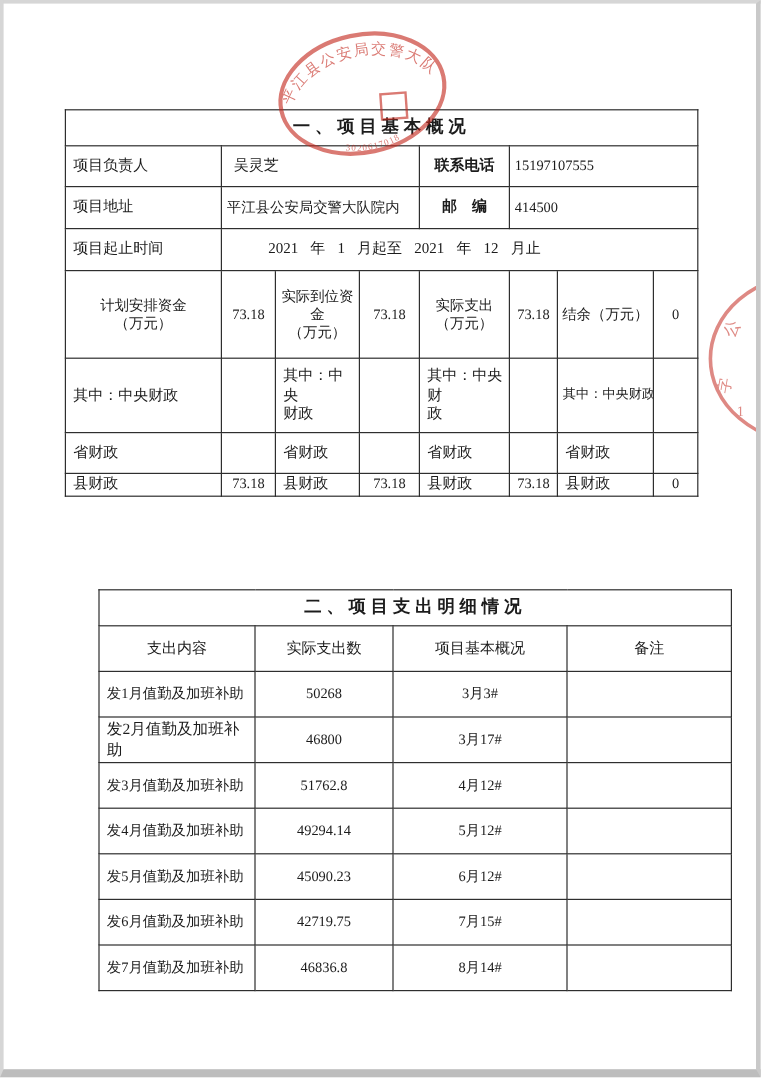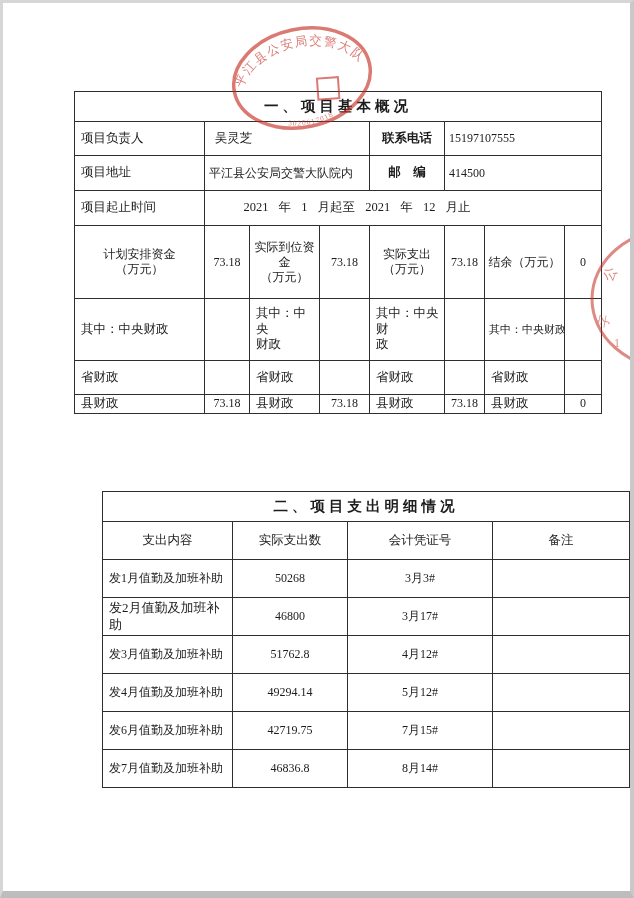--- a/index.html
+++ b/index.html
@@ -15,21 +15,21 @@
     position:absolute; inset:0;
     background:#fff;
     border:3px solid #d6d6d6;
     border-right:4px solid #c9c9c9;
     border-bottom:7px solid #bdbdbd;
   }
   table {
     border-collapse:collapse;
     table-layout:fixed;
     position:absolute;
-    left:71px;
+    left:51px;
     width:527px;
     background:transparent;
   }
   #tbl-basic { top:88px; }
   #tbl-expense { top:488px;margin-left:28px; }
   td {
     border:1px solid #2e2e2e;
     font-size:12.5px;
     vertical-align:middle;
     padding:1px 3px;
@@ -148,21 +148,21 @@
         <col style="width:145px">
         <col style="width:137px">
     </colgroup>
     <tbody>
         <tr class="sec-title h30">
       <td colspan="4">二、项目支出明细情况</td>
     </tr>
     <tr class="head2 h38">
       <td>支出内容</td>
       <td>实际支出数</td>
-      <td>会计凭证号</td>
+      <td>项目基本概况</td>
       <td>备注</td>
     </tr>
     <tr class="h38">
       <td class="lbl" style="font-size:12px">发1月值勤及加班补助</td>
       <td class="num">50268</td>
       <td class="num">3月3#</td>
       <td class="num"></td>
     </tr>
     <tr class="h38">
       <td class="lbl" style="font-size:13px">发2月值勤及加班补助</td>
@@ -173,20 +173,26 @@
     <tr class="h38">
       <td class="lbl" style="font-size:12px">发3月值勤及加班补助</td>
       <td class="num">51762.8</td>
       <td class="num">4月12#</td>
       <td class="num"></td>
     </tr>
     <tr class="h38">
       <td class="lbl" style="font-size:12px">发4月值勤及加班补助</td>
       <td class="num">49294.14</td>
       <td class="num">5月12#</td>
+      <td class="num"></td>
+    </tr>
+    <tr class="h38">
+      <td class="lbl" style="font-size:12px">发5月值勤及加班补助</td>
+      <td class="num">45090.23</td>
+      <td class="num">6月12#</td>
       <td class="num"></td>
     </tr>
     <tr class="h38">
       <td class="lbl" style="font-size:12px">发6月值勤及加班补助</td>
       <td class="num">42719.75</td>
       <td class="num">7月15#</td>
       <td class="num"></td>
     </tr>
     <tr class="h38">
       <td class="lbl" style="font-size:12px">发7月值勤及加班补助</td>

